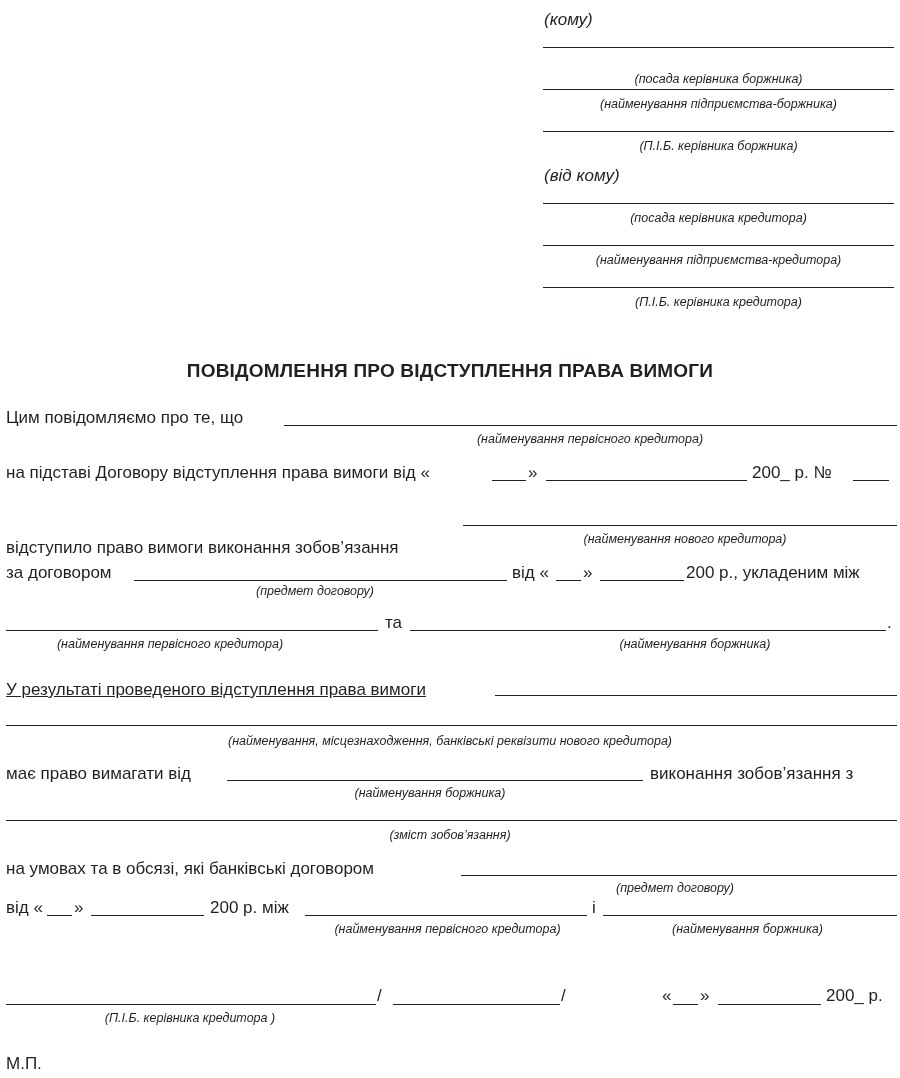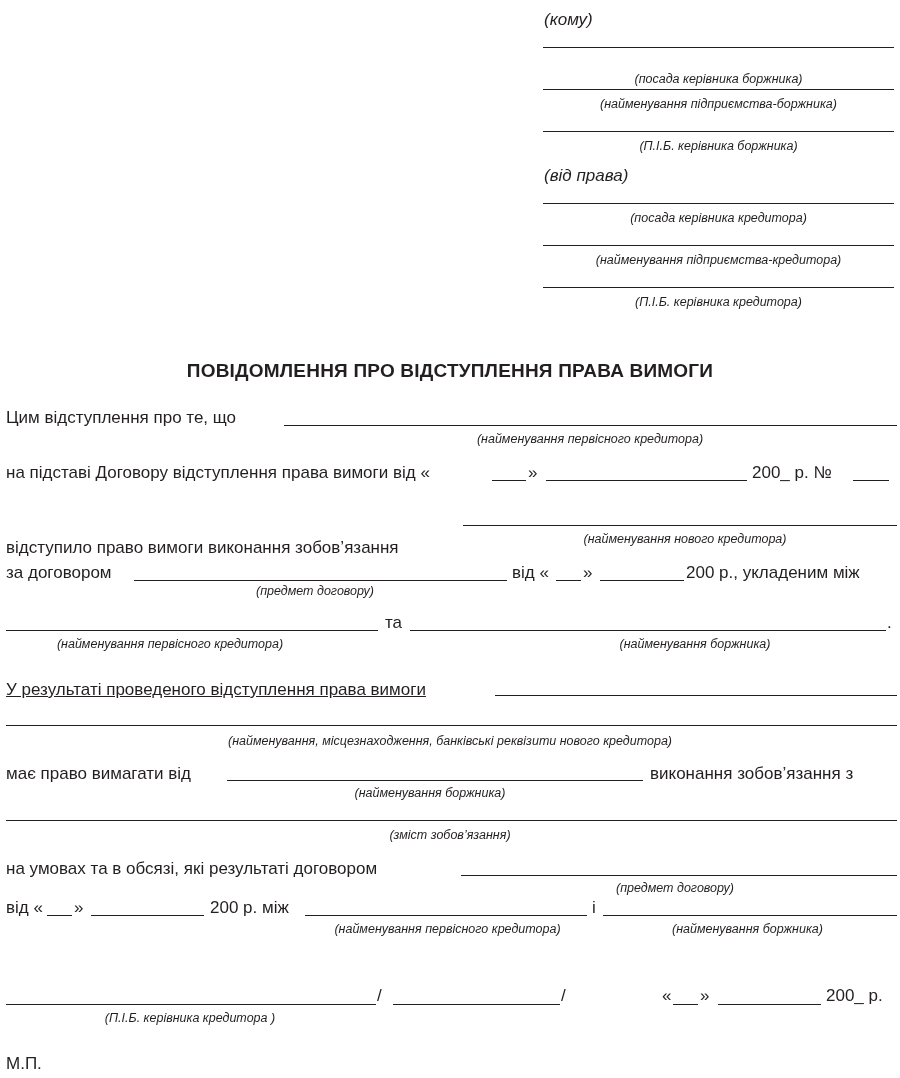--- a/index.html
+++ b/index.html
@@ -18,31 +18,31 @@
 <body>
 
 <div class="abs txt ital" style="left:544px; top:10px;">(кому)</div>
 <div class="line" style="left:543px; top:47px; width:351px;"></div>
 <div class="abs cap" style="left:543px; top:55px; width:351px;margin-top:17px;">(посада керівника боржника)</div>
 <div class="line" style="left:543px; top:89px; width:351px;"></div>
 <div class="abs cap" style="left:543px; top:97px; width:351px;">(найменування підприємства-боржника)</div>
 <div class="line" style="left:543px; top:131px; width:351px;"></div>
 <div class="abs cap" style="left:543px; top:139px; width:351px;">(П.І.Б. керівника боржника)</div>
 
-<div class="abs txt ital" style="left:544px; top:166px;">(від права)</div>
+<div class="abs txt ital" style="left:544px; top:166px;">(від кому)</div>
 <div class="line" style="left:543px; top:203px; width:351px;"></div>
 <div class="abs cap" style="left:543px; top:211px; width:351px;">(посада керівника кредитора)</div>
 <div class="line" style="left:543px; top:245px; width:351px;"></div>
 <div class="abs cap" style="left:543px; top:253px; width:351px;">(найменування підприємства-кредитора)</div>
 <div class="line" style="left:543px; top:287px; width:351px;"></div>
 <div class="abs cap" style="left:543px; top:295px; width:351px;">(П.І.Б. керівника кредитора)</div>
 
 <div class="abs title" style="top:360px;">ПОВІДОМЛЕННЯ ПРО ВІДСТУПЛЕННЯ ПРАВА ВИМОГИ</div>
 
-<div class="abs txt" style="left:6px; top:408px;">Цим відступлення про те, що</div>
+<div class="abs txt" style="left:6px; top:408px;">Цим повідомляємо про те, що</div>
 <div class="line" style="left:284px; top:425px; width:613px;"></div>
 <div class="abs cap" style="left:440px; top:432px; width:300px;">(найменування первісного кредитора)</div>
 
 <div class="abs txt" style="left:6px; top:463px;">на підставі Договору відступлення права вимоги від «</div>
 <div class="line" style="left:492px; top:480px; width:34px;"></div>
 <div class="abs txt" style="left:528px; top:463px;">»</div>
 <div class="line" style="left:546px; top:480px; width:201px;"></div>
 <div class="abs txt" style="left:752px; top:463px;">200_ р. №</div>
 <div class="line" style="left:853px; top:480px; width:36px;"></div>
 
@@ -73,21 +73,21 @@
 <div class="abs cap" style="left:100px; top:734px; width:700px;">(найменування, місцезнаходження, банківські реквізити нового кредитора)</div>
 
 <div class="abs txt" style="left:6px; top:764px;text-align:center;">має право вимагати від</div>
 <div class="line" style="left:227px; top:780px; width:416px;"></div>
 <div class="abs txt" style="left:650px; top:764px;">виконання зобов’язання з</div>
 <div class="abs cap" style="left:300px; top:786px; width:260px;">(найменування боржника)</div>
 
 <div class="line" style="left:6px; top:820px; width:891px;"></div>
 <div class="abs cap" style="left:330px; top:828px; width:240px;">(зміст зобов’язання)</div>
 
-<div class="abs txt" style="left:6px; top:859px;">на умовах та в обсязі, які результаті договором</div>
+<div class="abs txt" style="left:6px; top:859px;">на умовах та в обсязі, які банківські договором</div>
 <div class="line" style="left:461px; top:875px; width:436px;"></div>
 <div class="abs cap" style="left:580px; top:881px; width:190px;">(предмет договору)</div>
 
 <div class="abs txt" style="left:6px; top:898px;">від «</div>
 <div class="line" style="left:47px; top:915px; width:25px;"></div>
 <div class="abs txt" style="left:74px; top:898px;">»</div>
 <div class="line" style="left:91px; top:915px; width:113px;"></div>
 <div class="abs txt" style="left:210px; top:898px;">200 р. між</div>
 <div class="line" style="left:305px; top:915px; width:282px;"></div>
 <div class="abs txt" style="left:592px; top:898px;">і</div>

